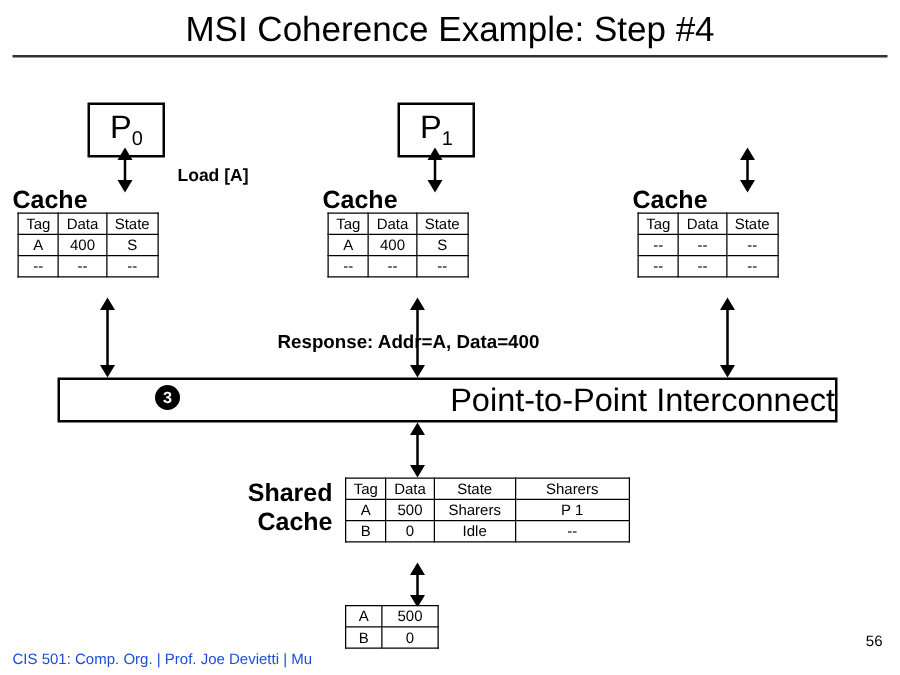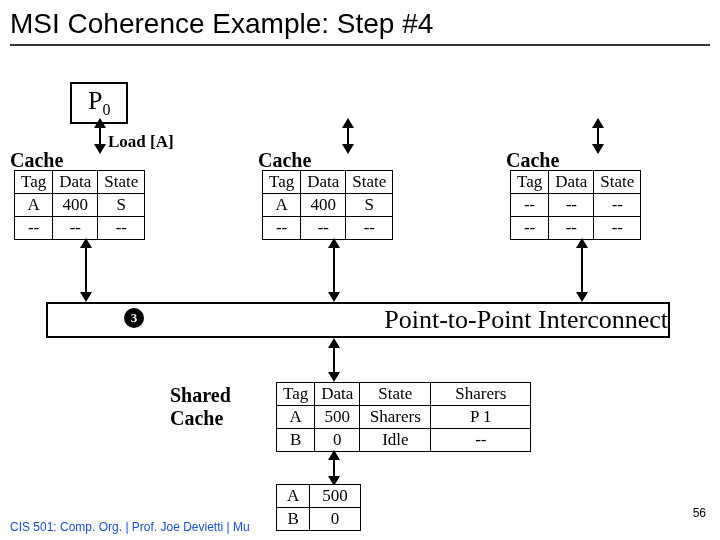--- a/index.html
+++ b/index.html
@@ -8,55 +8,56 @@
     width: 720px;
     height: 540px;
     background: #fff;
     color: #000;
     position: relative;
     overflow: hidden;
   }
   .title {
     font-size: 28px;
     padding: 8px 10px 2px 10px;
+    text-align: center;
   }
   .title-rule {
     height: 2px;
     background: #333;
     margin: 2px 10px 0 10px;
   }
   .stage {
     position: absolute;
     left: 0; top: 52px;
     width: 720px;
     height: 488px;
-    font-family: Liberation Serif, serif;
   }
   .proc {
     position: absolute;
     border: 2px solid #000;
     padding: 2px 16px 3px 16px;
     font-size: 26px;
     font-weight: normal;
   }
   .proc sub { font-size: 16px; vertical-align: sub; }
   .cache-label {
     position: absolute;
     font-size: 20px;
     font-weight: bold;
   }
   .load-label {
     position: absolute;
-    font-size: 17px;
-    font-weight: bold;
+    font-size: 14px;
+    font-weight: bold;
+    margin-left: 34px;
   }
   .tbl {
     position: absolute;
     border-collapse: collapse;
-    font-size: 17px;
+    font-size: 12px;
     border-radius: 11px;
   }
   .tbl th, .tbl td {
     border: 1px solid #000;
     padding: 1px 6px;
     text-align: center;
     font-weight: normal;
     background: #fff;
   }
   .tbl th { font-weight: normal; }
@@ -80,21 +81,21 @@
     color: #fff;
     font-size: 13px;
     font-weight: bold;
     text-align: center;
     line-height: 20px;
   }
   .side-label {
     position: absolute;
     font-size: 20px;
     font-weight: bold;
-    text-align: left;
+    text-align: right;
   }
   
   .vline {
     position: absolute;
     width: 2px;
     background: #000;
   }
   .arrow-up, .arrow-down {
     position: absolute;
     width: 0; height: 0;
@@ -122,20 +123,23 @@
 <body>
 
 <div class="title">MSI Coherence Example: Step #4</div>
 <div class="title-rule"></div>
 
 <div class="stage">
 
   <div class="proc" style="left:70px; top:30px">
     <span>P</span><sub>0</sub>
   </div>
+  <div class="proc" style="left:318px; top:30px">
+    <span>P</span><sub>1</sub>
+  </div>
 
   <div class="arrow-up" style="left:94px; top:66px"></div>
   <div class="vline" style="left:99px; top:74px; height:20px"></div>
   <div class="arrow-down" style="left:94px; top:92px"></div>
 
   <div class="arrow-up" style="left:342px; top:66px"></div>
   <div class="vline" style="left:347px; top:74px; height:20px"></div>
   <div class="arrow-down" style="left:342px; top:92px"></div>
 
   <div class="arrow-up" style="left:592px; top:66px"></div>
@@ -213,20 +217,21 @@
   <div class="arrow-down" style="left:80px; top:240px"></div>
 
   <div class="arrow-up" style="left:328px; top:186px"></div>
   <div class="vline" style="left:333px; top:194px; height:48px"></div>
   <div class="arrow-down" style="left:328px; top:240px"></div>
 
   <div class="arrow-up" style="left:576px; top:186px"></div>
   <div class="vline" style="left:581px; top:194px; height:48px"></div>
   <div class="arrow-down" style="left:576px; top:240px"></div>
 
+  <div class="response-label" style="left:222px; top:213px">Response: Addr=A, Data=400</div>
 
   <div class="interconnect" style="left:46px; top:250px; width:620px; height:32px">Point-to-Point Interconnect</div>
   <div class="step-badge" style="left:124px; top:256px">3</div>
 
   <div class="arrow-up" style="left:328px; top:286px"></div>
   <div class="vline" style="left:333px; top:294px; height:28px"></div>
   <div class="arrow-down" style="left:328px; top:320px"></div>
 
   <div class="side-label" style="left:170px; top:332px; width:96px">
     <span>Shared</span><br>

